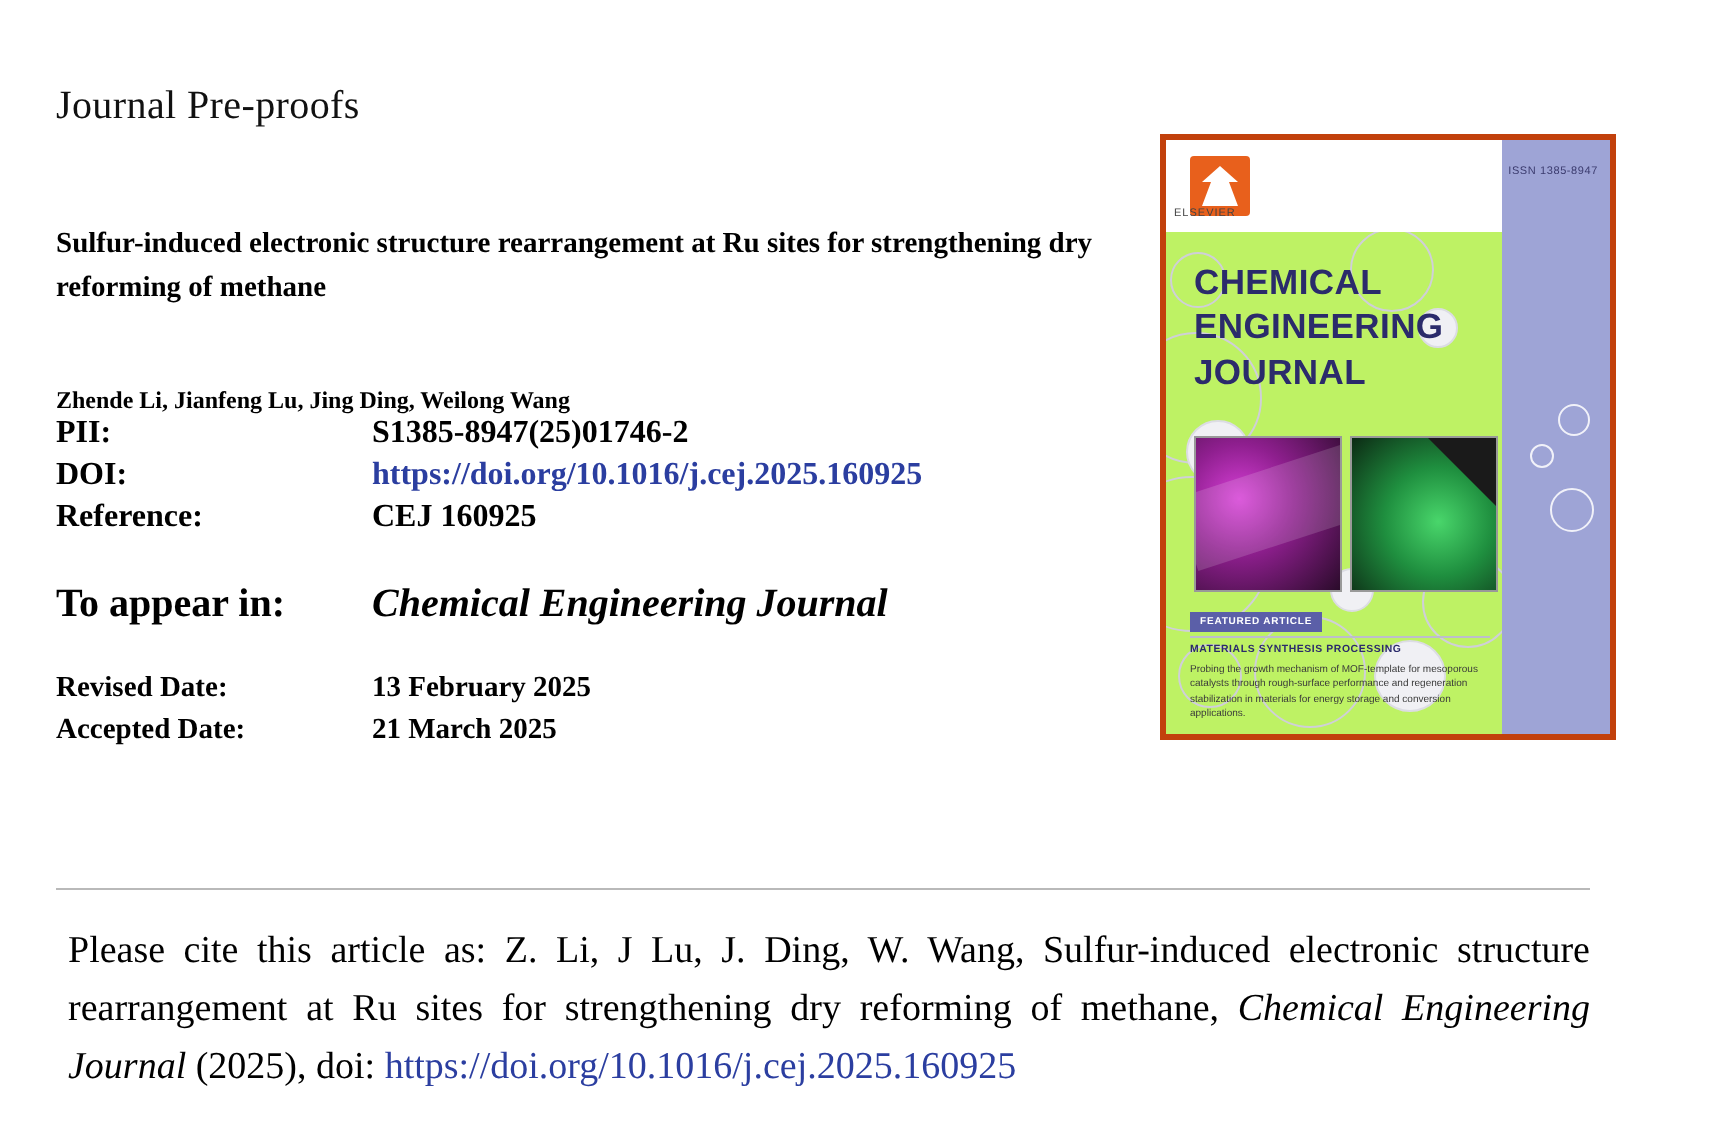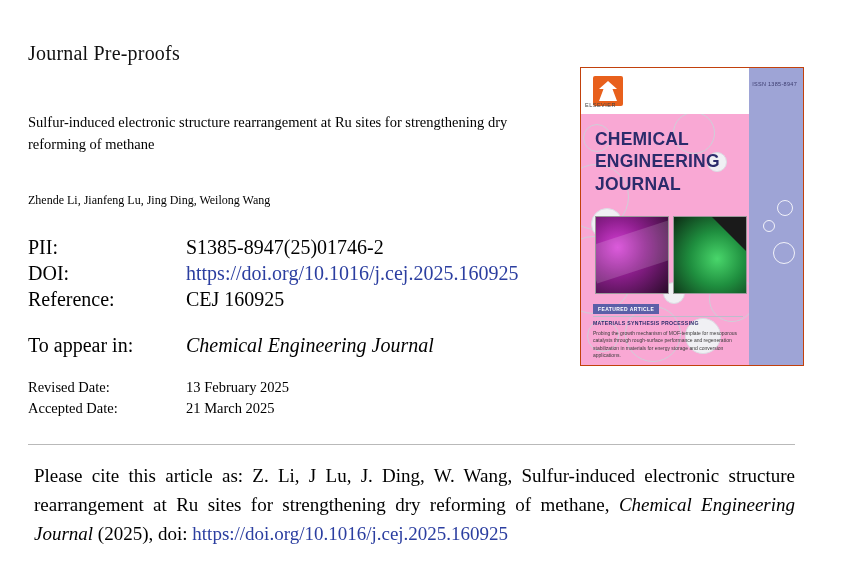--- a/index.html
+++ b/index.html
@@ -36,20 +36,21 @@
   .content-row {
     display: flex;
     flex-direction: row;
     align-items: flex-start;
   }
 
   .left-col {
     width: 530px;
     flex: 0 0 530px;
     padding-top: 46px;
+    font-weight: bold;
   }
 
   .right-col {
     flex: 1 1 auto;
     display: flex;
     justify-content: flex-start;
     padding-left: 22px;
     padding-top: 2px;
   }
 
@@ -59,23 +60,22 @@
     margin: 0 0 0 0;
     max-width: 520px;
   }
 
   .authors {
     font-size: 12px;
     margin-top: 37px;
   }
 
   .meta-table {
-    margin-top: 28px;
     border-collapse: collapse;
-    font-size: 20px;
+    font-size: 16px;
   }
   .meta-table td {
     padding: 0 0 3px 0;
     vertical-align: top;
   }
   .meta-label {
     width: 158px;
     white-space: nowrap;
   }
   .meta-value { }
@@ -118,22 +118,22 @@
     font-size: 19px;
     line-height: 1.52;
     text-align: justify;
   }
 
   
   .cover {
     position: relative;
     width: 222px;
     height: 297px;
-    background: #f9a8d4;
-    border: 1px solid #c2410c;
+    background: #bef264;
+    border: 3px solid #c2410c;
     overflow: hidden;
     font-family: "Liberation Sans", sans-serif;
   }
   .cover-right-band {
     position: absolute;
     right: 0;
     top: 0;
     width: 54px;
     height: 100%;
     background: #9ea4d6;

